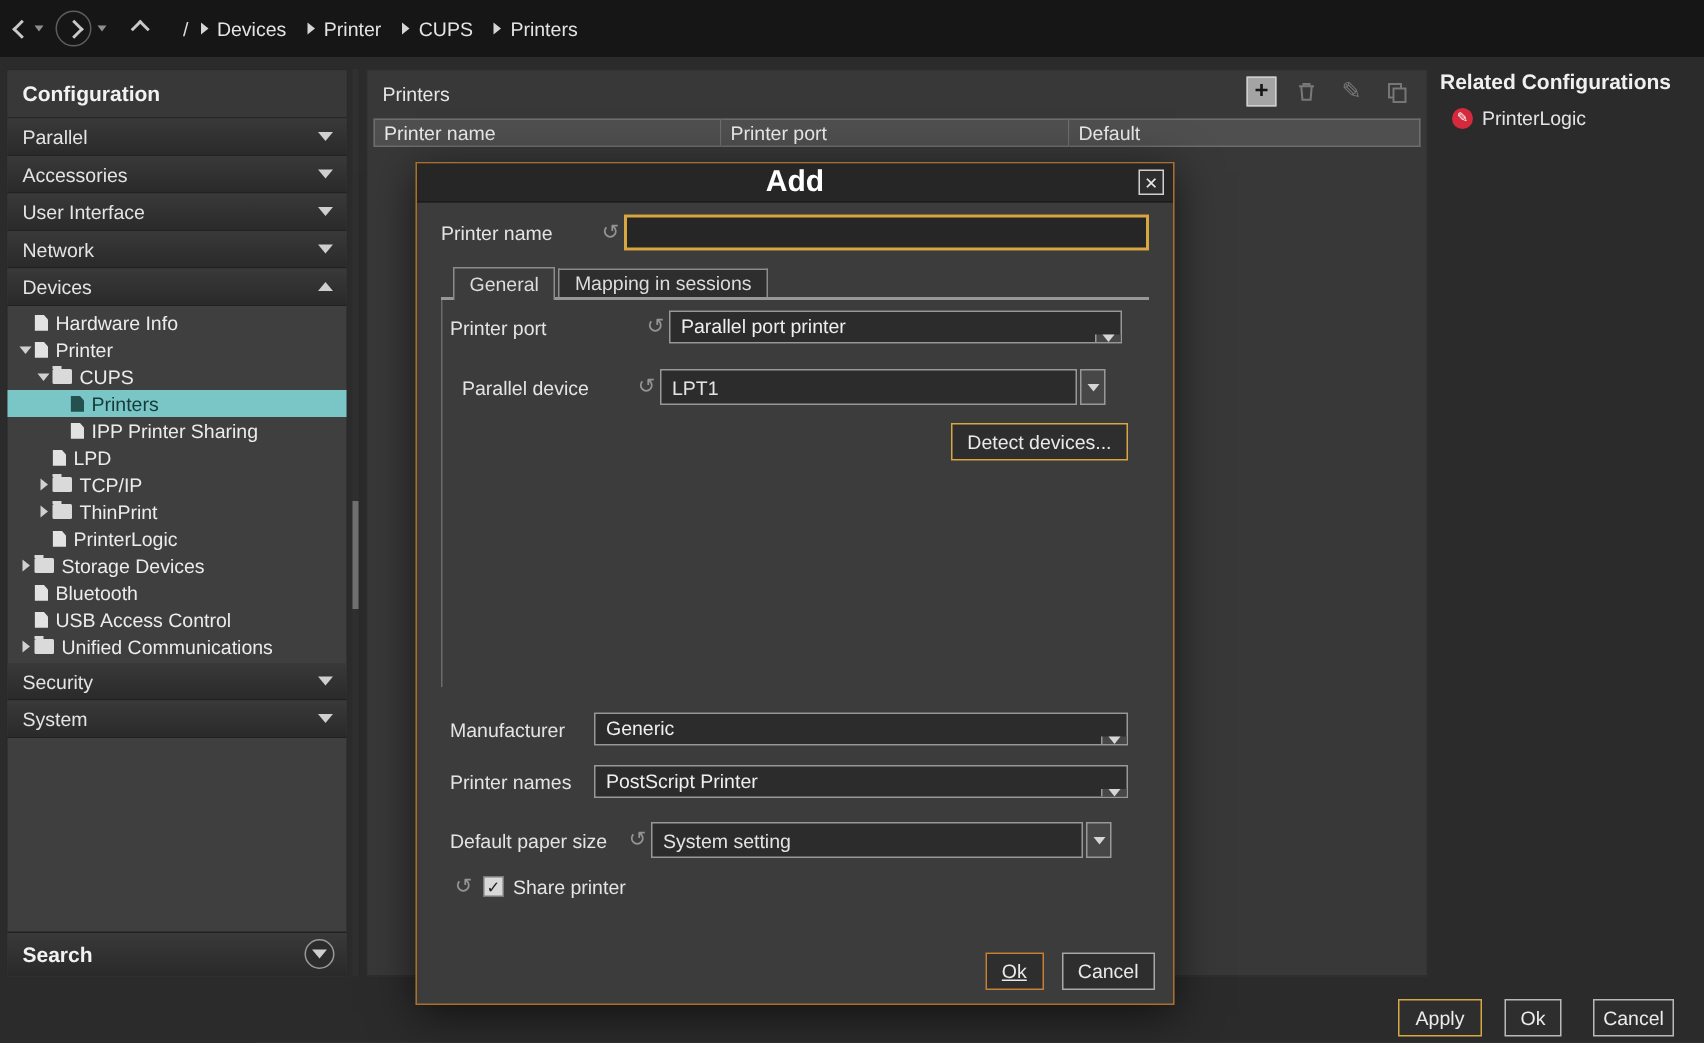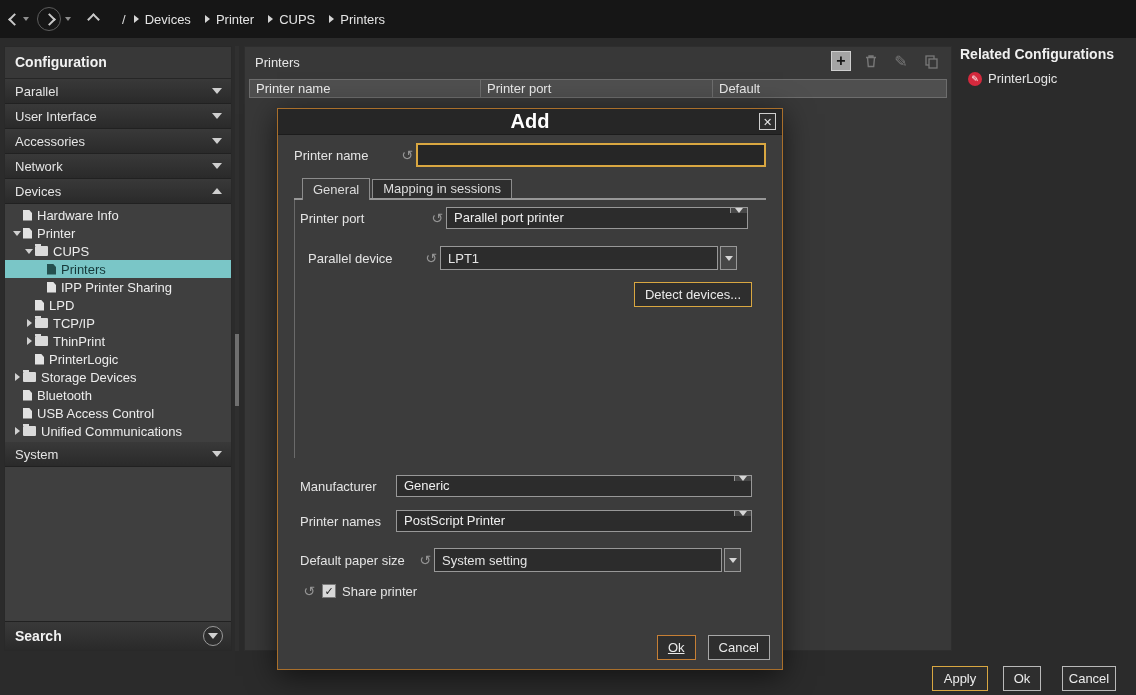--- a/index.html
+++ b/index.html
@@ -129,21 +129,21 @@
   .tab:not(.active) { margin-bottom:2px; }
   .tab.active { height:22px; line-height:21px; background:#3c3c3c; }
   .panel { border-top:2px solid #979797; padding:7px 0 0 6px; position:relative; }
   .panel-edge { position:absolute; left:0; top:0; width:1px; height:258px; background:#6a6a6a; }
   .prow { display:flex; align-items:center; }
   .prow.indent { padding-left:8px; }
   .lbl-port { width:128px; }
   .lbl-par { width:114px; }
   .lbl-man { width:96px; }
   .lbl-paper { width:116px; }
-  .dd { height:22px; background:#2c2c2c; border:1px solid #989898; display:flex; align-items:flex-start; }
+  .dd { height:22px; background:#2c2c2c; border:1px solid #989898; display:flex; align-items:flex-end; }
   .dd-val { flex:1; padding:0 7px; line-height:20px; color:#efefef; white-space:nowrap; overflow:hidden; }
   .dd-btn { width:17px; background:#474747; border-left:1px solid #989898; display:flex;
     align-items:center; justify-content:center; flex:none; }
   .dd-btn.standalone { border:1px solid #989898; height:24px; margin-left:2px; background:#474747; }
   .dd-arrow { width:0; height:0; border-left:4px solid transparent;
     border-right:4px solid transparent; border-top:5px solid #d6d6d6; }
   .combo { height:24px; background:#2c2c2c; border:1px solid #989898; display:flex;
     align-items:center; padding:0 7px; }
   .w302 { width:302px; }
   .w356 { width:356px; }
@@ -202,25 +202,25 @@
 </div>
 
 <div class="sidebar">
   <div class="cfg-header">Configuration</div>
 
   <div class="section">
     <span>Parallel</span>
     <span class="sec-arrow-down"></span>
   </div>
   <div class="section">
+    <span>Accessories</span>
+    <span class="sec-arrow-down"></span>
+  </div>
+  <div class="section">
     <span>User Interface</span>
-    <span class="sec-arrow-down"></span>
-  </div>
-  <div class="section">
-    <span>Accessories</span>
     <span class="sec-arrow-down"></span>
   </div>
   <div class="section">
     <span>Network</span>
     <span class="sec-arrow-down"></span>
   </div>
   <div class="section">
     <span>Devices</span>
     <span class="sec-arrow-up"></span>
   </div>
@@ -286,20 +286,24 @@
         <span class="icon file"></span>
       <span>USB Access Control</span>
     </div>
     <div class="titem d1">
       <span class="tw closed"></span>
       <span class="icon folder"></span>
       <span>Unified Communications</span>
     </div>
   </div>
 
+  <div class="section">
+    <span>Security</span>
+    <span class="sec-arrow-down"></span>
+  </div>
   <div class="section">
     <span>System</span>
     <span class="sec-arrow-down"></span>
   </div>
 
   <div class="spacer-fill"></div>
 
   <div class="searchbar">
     <span>Search</span>
     <span class="search-circ">

